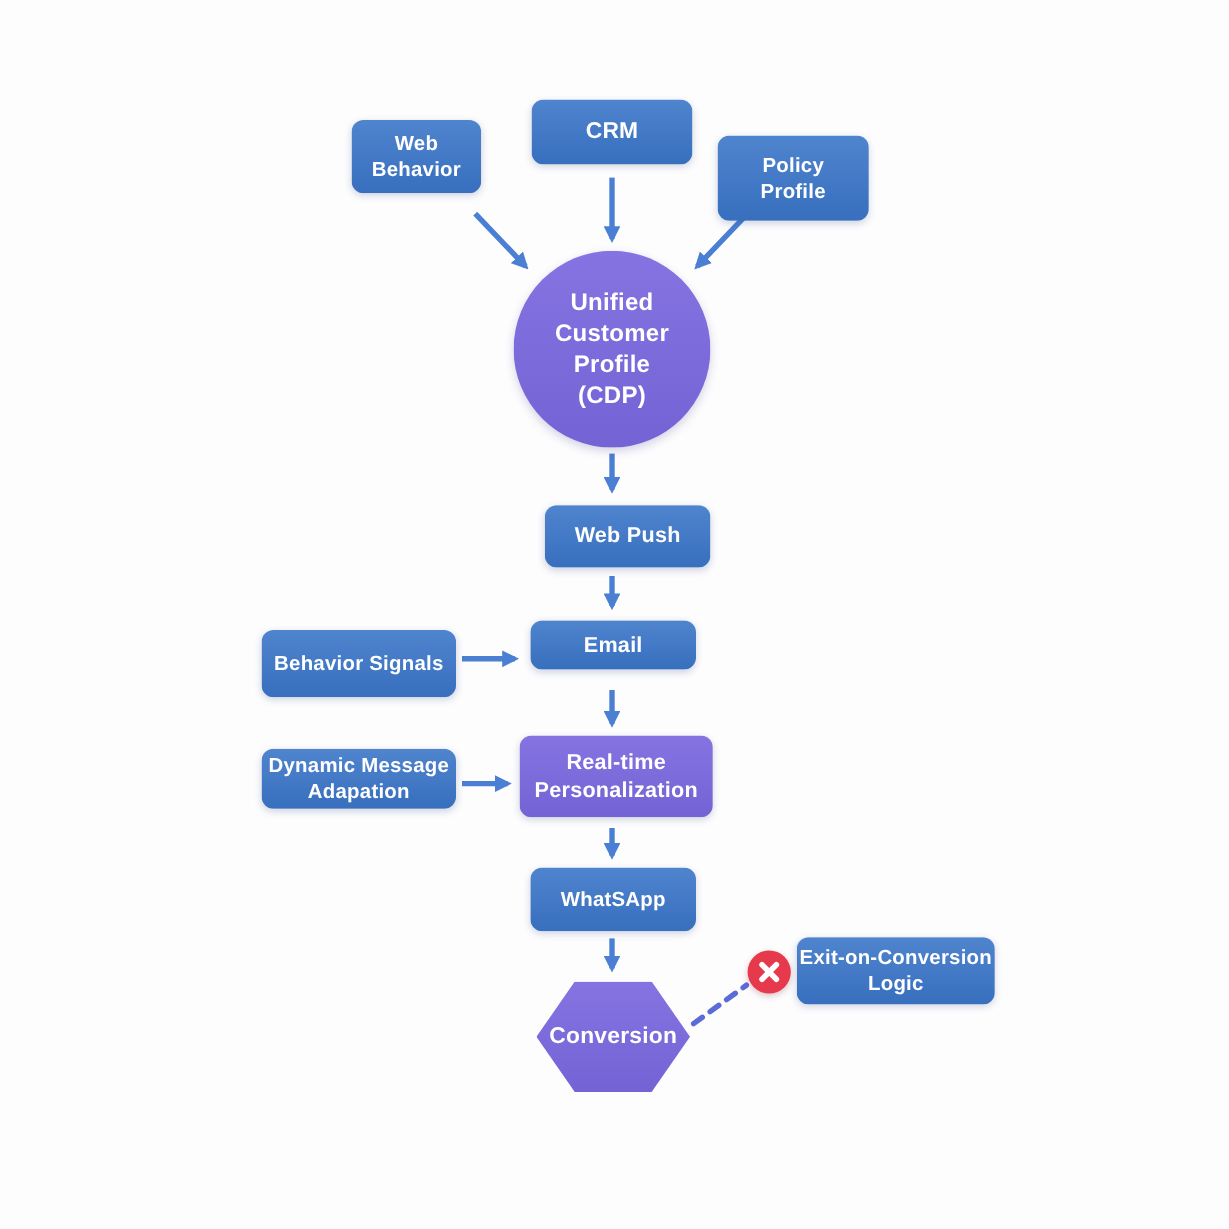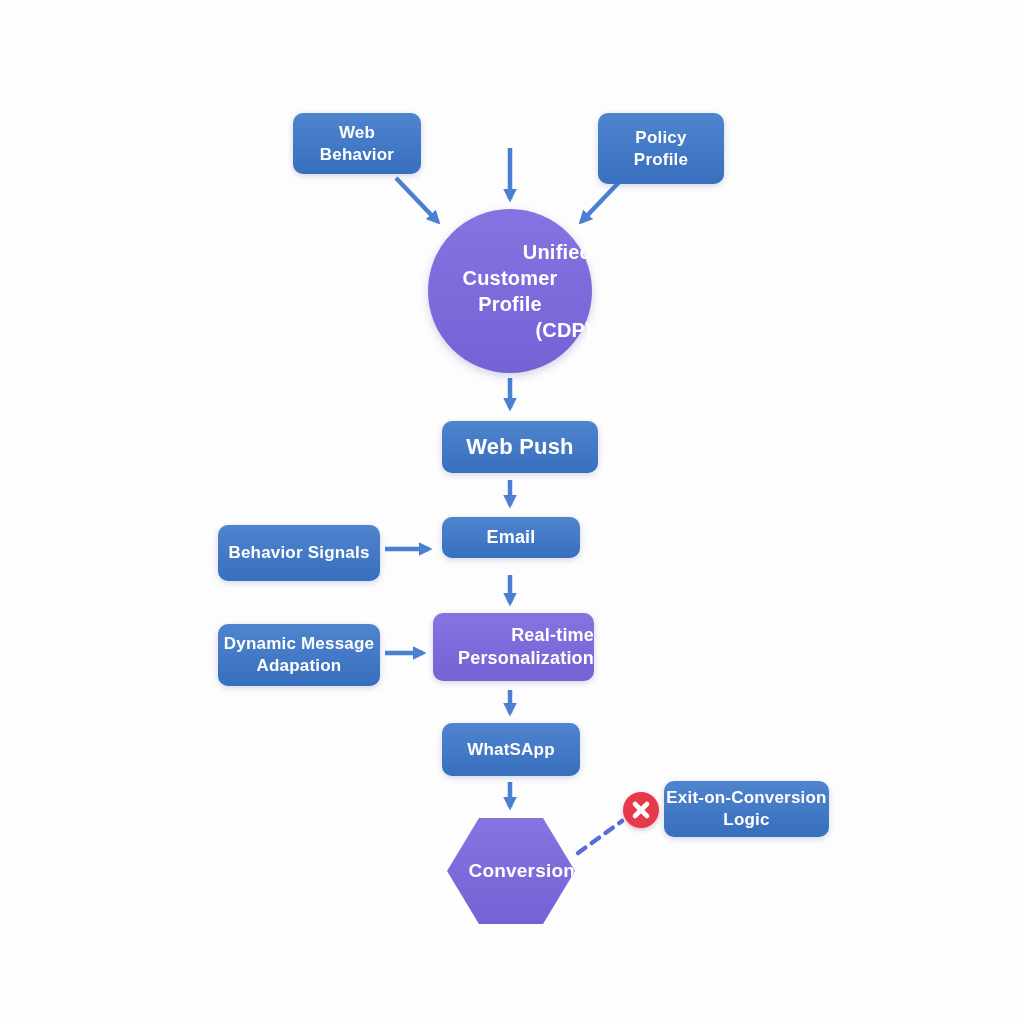--- a/index.html
+++ b/index.html
@@ -20,21 +20,20 @@
     font-size:17px;line-height:1.28;letter-spacing:.2px;
     box-shadow:0 2px 6px rgba(40,60,120,0.20);
   }
   .blue{
     background:#3b76c8;
     background-image:linear-gradient(180deg, rgba(255,255,255,0.10), rgba(0,0,30,0.06));
   }
   .purple{
     background:#7a68de;
     background-image:linear-gradient(180deg, rgba(255,255,255,0.08), rgba(0,0,40,0.05));
-    align-items:flex-end;
   }
   .circle{
     border-radius:50%;
     font-size:20px;line-height:1.3;
     box-shadow:0 3px 8px rgba(60,50,140,0.22);
   }
   .hex{
     clip-path:polygon(25% 0%, 75% 0%, 100% 50%, 75% 100%, 25% 100%, 0% 50%);
     border-radius:0;
     font-size:19px;
@@ -65,64 +64,67 @@
     <line x1="510" y1="378" x2="510" y2="408" stroke="#4a7fd4" stroke-width="4.5" marker-end="url(#ah)"></line>
     <line x1="510" y1="480" x2="510" y2="505" stroke="#4a7fd4" stroke-width="4.5" marker-end="url(#ah)"></line>
     <line x1="385" y1="549" x2="429" y2="549" stroke="#4a7fd4" stroke-width="4.5" marker-end="url(#ah)"></line>
     <line x1="510" y1="575" x2="510" y2="603" stroke="#4a7fd4" stroke-width="4.5" marker-end="url(#ah)"></line>
     <line x1="385" y1="653" x2="423" y2="653" stroke="#4a7fd4" stroke-width="4.5" marker-end="url(#ah)"></line>
     <line x1="510" y1="690" x2="510" y2="713" stroke="#4a7fd4" stroke-width="4.5" marker-end="url(#ah)"></line>
     <line x1="510" y1="782" x2="510" y2="807" stroke="#4a7fd4" stroke-width="4.5" marker-end="url(#ah)"></line>
     <line x1="578" y1="853" x2="622" y2="821" stroke="#5b6cd9" stroke-width="4.5" stroke-dasharray="9 8" stroke-linecap="round"></line>
   </svg>
 
-  <div class="node blue" style="left:293px;top:113px;width:128px;height:61px">
+  <div class="node blue" style="left:293px;top:100px;width:108px;height:61px">
     <div>Web</div>
     <div>Behavior</div>
   </div>
 
+  <div class="node blue" style="left:443px;top:83px;width:134px;height:54px;font-size:19px">
+    <div>CRM</div>
+  </div>
 
   <div class="node blue" style="left:598px;top:113px;width:126px;height:71px">
     <div>Policy</div>
     <div>Profile</div>
   </div>
 
   <div class="node purple circle" style="left:428px;top:209px;width:164px;height:164px">
     <div>Unified</div>
     <div>Customer Profile</div>
     <div>(CDP)</div>
   </div>
 
-  <div class="node blue" style="left:442px;top:421px;width:156px;height:52px;font-size:22px">
+  <div class="node blue" style="left:454px;top:421px;width:138px;height:52px;font-size:18px">
     <div>Web Push</div>
   </div>
 
   <div class="node blue" style="left:218px;top:525px;width:162px;height:56px">
     <div>Behavior Signals</div>
   </div>
 
   <div class="node blue" style="left:442px;top:517px;width:138px;height:41px;font-size:18px">
     <div>Email</div>
   </div>
 
-  <div class="node blue" style="left:218px;top:624px;width:162px;height:62px">
+  <div class="node blue" style="left:218px;top:624px;width:162px;height:50px">
     <div>Dynamic Message</div>
     <div>Adapation</div>
   </div>
 
   <div class="node purple" style="left:433px;top:613px;width:161px;height:68px;font-size:18px">
     <div>Real-time</div>
     <div>Personalization</div>
   </div>
 
   <div class="node blue" style="left:442px;top:723px;width:138px;height:53px;font-size:17px">
     <div>WhatSApp</div>
   </div>
 
-  <div class="node purple hex" style="left:447px;top:818px;width:128px;height:106px">
+  <div class="node purple hex" style="left:447px;top:818px;width:128px;height:92px">
     <div>Conversion</div>
   </div>
 
   <div class="badge" style="left:623px;top:792px">
     <svg width="20" height="20" viewBox="0 0 20 20">
       <line x1="4" y1="4" x2="16" y2="16" stroke="#ffffff" stroke-width="4.6" stroke-linecap="round"></line>
       <line x1="16" y1="4" x2="4" y2="16" stroke="#ffffff" stroke-width="4.6" stroke-linecap="round"></line>
     </svg>
   </div>
 

